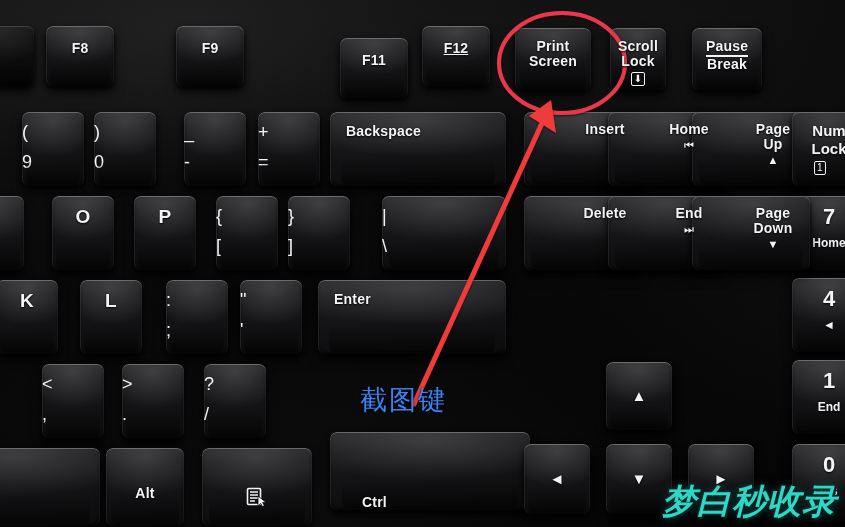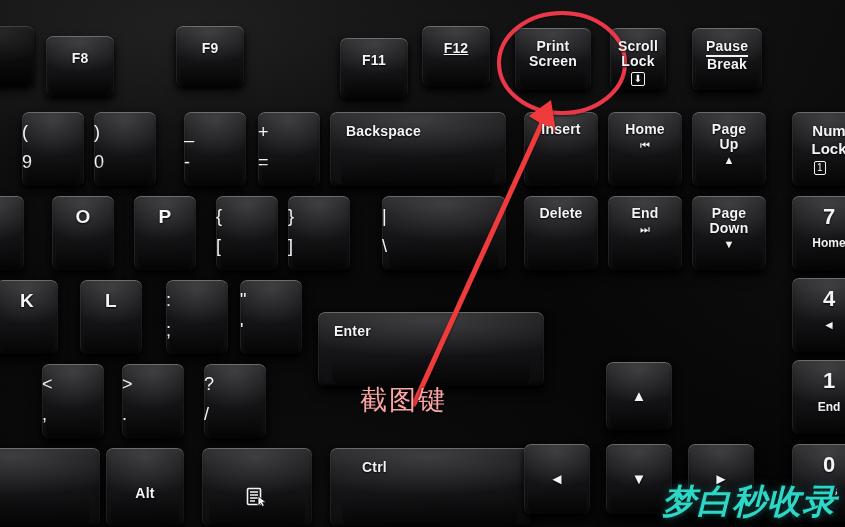--- a/index.html
+++ b/index.html
@@ -52,58 +52,58 @@
   .k-top .lbl{font-size:14px;margin-top:11px;}
   .k-dual{justify-content:flex-start;align-items:flex-start;}
   .k-dual .up{position:absolute;left:0;right:0;top:10px;font-size:18px;}
   .k-dual .lo{position:absolute;left:0;right:0;top:40px;font-size:18px;}
   .k-alpha{justify-content:flex-start;}
   .k-alpha .lbl{font-size:19px;margin-top:11px;}
   .k-word{justify-content:center;}
   .k-word .lbl{font-size:14px;margin-top:12px;}
   .k-wordL{justify-content:flex-start;align-items:flex-start;}
   .k-wordL .lbl{font-size:14px;margin:12px 0 0 16px;text-align:left;}
-  .k-nav {justify-content:flex-start;}
+  .k-nav {justify-content:flex-start;padding-left:44px;}
   .k-nav .lbl{font-size:14px;margin-top:10px;}
   .k-nav .sub{position:relative;z-index:2;font-size:11px;margin-top:2px;
     text-shadow:0 1px 2px rgba(0,0,0,.95);}
   .k-arrow{justify-content:center;}
   .k-arrow .lbl{font-size:15px;}
   .k-num {justify-content:flex-start;align-items:flex-start;}
   .k-num .big{position:absolute;top:8px;left:0;right:0;font-size:22px;font-weight:bold;
     text-align:center;text-shadow:0 1px 2px rgba(0,0,0,.95);}
   .k-num .small{position:absolute;top:40px;left:0;right:0;font-size:12px;font-weight:bold;
     text-align:center;text-shadow:0 1px 2px rgba(0,0,0,.95);}
   .underlined{border-bottom:2px solid #f2f4f6;padding-bottom:1px;display:inline-block;}
   .ledbox{display:inline-block;border:1.5px solid #f2f4f6;border-radius:2px;
     padding:0 2px;font-size:10px;line-height:12px;margin-top:3px;position:relative;z-index:2;}
 
   
   .dim{filter:brightness(.62);}
 
   
   #anno{position:absolute;inset:0;pointer-events:none;}
   .cjk{position:absolute;font-family:"DejaVu Sans","Liberation Sans",sans-serif;}
-  #screenshot-label{left:360px;top:382px;color:#fca5a5;font-size:27px;
+  #screenshot-label{left:360px;top:382px;color:#3b82f6;font-size:27px;
      text-shadow:0 0 3px rgba(0,0,0,.9);letter-spacing:2px;}
   #watermark{right:8px;bottom:2px;color:#2ed6c6;font-size:34px;font-weight:bold;
      font-style:italic;letter-spacing:1px;
      text-shadow:2px 2px 0 #06201f,-1px -1px 0 #0a2b29,0 0 10px rgba(20,80,80,.9);}
 </style>
 </head>
 <body>
 
 <div id="stage">
   <div class="plate"></div>
   <div class="grain"></div>
 
   <div class="key dim k-fn" style="left:-34px;top:26px;width:68px;height:60px;">
     <span class="lbl"></span>
   </div>
-  <div class="key k-fn" style="left:46px;top:36px;width:68px;height:60px;">
+  <div class="key k-fn" style="left:46px;top:26px;width:68px;height:60px;">
     <span class="lbl">F8</span>
   </div>
   <div class="key k-fn" style="left:176px;top:26px;width:68px;height:60px;">
     <span class="lbl">F9</span>
   </div>
   <div class="key k-fn" style="left:340px;top:38px;width:68px;height:60px;">
     <span class="lbl">F11</span>
   </div>
   <div class="key k-fn" style="left:422px;top:26px;width:68px;height:60px;text-decoration:underline;">
     <span class="lbl">F12</span>
@@ -219,21 +219,21 @@
     <span class="lbl">L</span>
   </div>
   <div class="key k-dual" style="left:166px;top:280px;width:62px;height:74px;">
     <span class="up">:</span>
     <span class="lo">;</span>
   </div>
   <div class="key k-dual" style="left:240px;top:280px;width:62px;height:74px;">
     <span class="up">"</span>
     <span class="lo">'</span>
   </div>
-  <div class="key k-wordL" style="left:318px;top:280px;width:226px;height:74px;margin-top:32px;">
+  <div class="key k-wordL" style="left:318px;top:280px;width:188px;height:74px;">
     <span class="lbl">Enter</span>
   </div>
 
   <div class="key k-dual" style="left:42px;top:364px;width:62px;height:74px;">
     <span class="up">&lt;</span>
     <span class="lo">,</span>
   </div>
   <div class="key k-dual" style="left:122px;top:364px;width:62px;height:74px;">
     <span class="up">&gt;</span>
     <span class="lo">.</span>
@@ -252,21 +252,21 @@
       <svg width="22" height="20" viewBox="0 0 22 20" aria-hidden="true">
         <rect x="1.5" y="1.5" width="13" height="16" rx="1.2" fill="none" stroke="#f2f4f6" stroke-width="1.6"></rect>
         <line x1="4" y1="5" x2="12" y2="5" stroke="#f2f4f6" stroke-width="1.3"></line>
         <line x1="4" y1="8" x2="12" y2="8" stroke="#f2f4f6" stroke-width="1.3"></line>
         <line x1="4" y1="11" x2="12" y2="11" stroke="#f2f4f6" stroke-width="1.3"></line>
         <line x1="4" y1="14" x2="9" y2="14" stroke="#f2f4f6" stroke-width="1.3"></line>
         <path d="M12 9 L12 19 L14.6 16.4 L16.4 19.6 L18.4 18.5 L16.6 15.4 L20 15.2 Z" fill="#f2f4f6" stroke="#0a0a0a" stroke-width=".8"></path>
       </svg>
     </span>
   </div>
-  <div class="key k-wordL" style="left:330px;top:448px;width:200px;height:78px;">
+  <div class="key k-wordL" style="left:330px;top:432px;width:200px;height:78px;justify-content:flex-end;">
     <span class="lbl" style="margin-left:32px;">Ctrl</span>
   </div>
 
   <div class="key k-arrow" style="left:606px;top:362px;width:66px;height:68px;">
     <span class="lbl">▲</span>
   </div>
   <div class="key k-arrow" style="left:524px;top:444px;width:66px;height:70px;">
     <span class="lbl">◄</span>
   </div>
   <div class="key k-arrow" style="left:606px;top:444px;width:66px;height:70px;">

